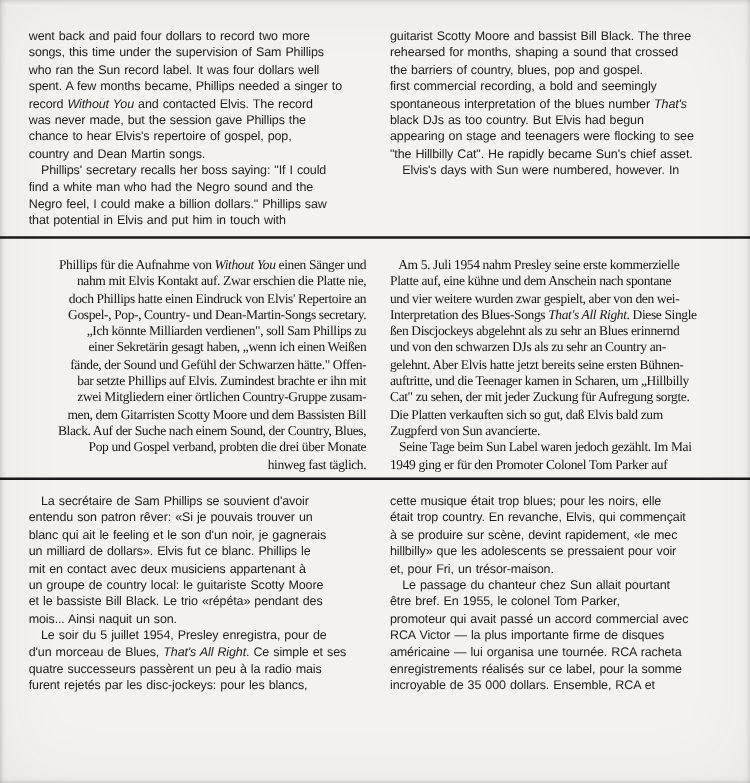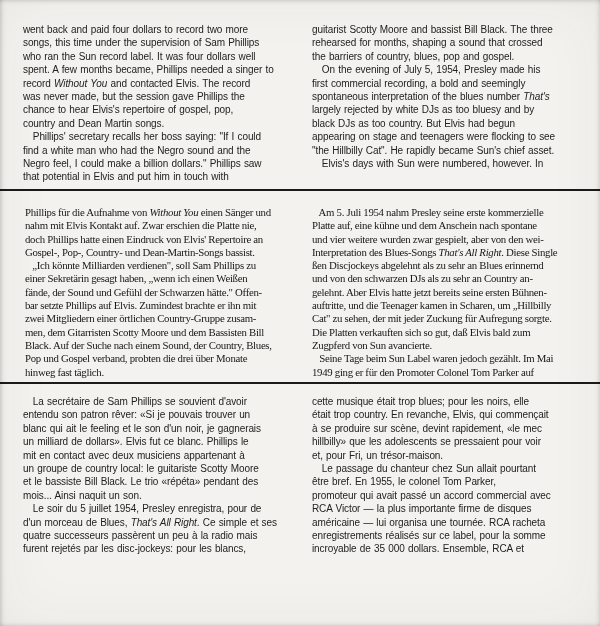--- a/index.html
+++ b/index.html
@@ -27,21 +27,21 @@
       inset 0 -3px 6px -3px rgba(0,0,0,.10),
       inset 0 0 60px rgba(60,55,45,.05);
   }
   .text-section{position:absolute;left:0;width:600px;top:0;}
   #sec-english{top:23px;}
   #sec-german{top:206px;}
   #sec-french{top:395px;}
   .col{position:absolute;top:0;}
   .col-left{left:23px;width:268px;}
   .col-right{left:312px;width:278px;}
-  #sec-german .col-left{left:25px;}
+  #sec-german .col-left{left:25px;text-align:right;}
   .sans .line{
     font-family:"Liberation Sans",sans-serif;
     font-size:10px;
     line-height:13.4px;
     letter-spacing:-0.1px;
     word-spacing:0.6px;
     color:var(--ink);
   }
   .serif .line{
     font-family:"Liberation Serif",serif;
@@ -76,39 +76,37 @@
         <div class="line"><span>country and Dean Martin songs.</span></div>
         <div class="line"><span>   Phillips' secretary recalls her boss saying: "If I could</span></div>
         <div class="line"><span>find a white man who had the Negro sound and the</span></div>
         <div class="line"><span>Negro feel, I could make a billion dollars." Phillips saw</span></div>
         <div class="line"><span>that potential in Elvis and put him in touch with</span></div>
       </div>
     <div class="col col-right">
         <div class="line"><span>guitarist Scotty Moore and bassist Bill Black. The three</span></div>
         <div class="line"><span>rehearsed for months, shaping a sound that crossed</span></div>
         <div class="line"><span>the barriers of country, blues, pop and gospel.</span></div>
-        <div class="line"><span>   On the evening of July 5, 1954, Presley made his</span></div>
         <div class="line"><span>first commercial recording, a bold and seemingly</span></div>
         <div class="line"><span>spontaneous interpretation of the blues number </span><i>That's</i></div>
-        <div class="line"><span>largely rejected by white DJs as too bluesy and by</span></div>
         <div class="line"><span>black DJs as too country. But Elvis had begun</span></div>
         <div class="line"><span>appearing on stage and teenagers were flocking to see</span></div>
         <div class="line"><span>"the Hillbilly Cat". He rapidly became Sun's chief asset.</span></div>
         <div class="line"><span>   Elvis's days with Sun were numbered, however. In</span></div>
       </div>
   </section>
 
   <div class="divider" id="divider-1"></div>
 
   <section class="text-section serif" id="sec-german">
     <div class="col col-left">
         <div class="line"><span>Phillips für die Aufnahme von </span><i>Without You</i><span> einen Sänger und</span></div>
         <div class="line"><span>nahm mit Elvis Kontakt auf. Zwar erschien die Platte nie,</span></div>
         <div class="line"><span>doch Phillips hatte einen Eindruck von Elvis' Repertoire an</span></div>
-        <div class="line"><span>Gospel-, Pop-, Country- und Dean-Martin-Songs bassist.</span></div>
+        <div class="line"><span>Gospel-, Pop-, Country- und Dean-Martin-Songs secretary.</span></div>
         <div class="line"><span>   „Ich könnte Milliarden verdienen", soll Sam Phillips zu</span></div>
         <div class="line"><span>einer Sekretärin gesagt haben, „wenn ich einen Weißen</span></div>
         <div class="line"><span>fände, der Sound und Gefühl der Schwarzen hätte." Offen-</span></div>
         <div class="line"><span>bar setzte Phillips auf Elvis. Zumindest brachte er ihn mit</span></div>
         <div class="line"><span>zwei Mitgliedern einer örtlichen Country-Gruppe zusam-</span></div>
         <div class="line"><span>men, dem Gitarristen Scotty Moore und dem Bassisten Bill</span></div>
         <div class="line"><span>Black. Auf der Suche nach einem Sound, der Country, Blues,</span></div>
         <div class="line"><span>Pop und Gospel verband, probten die drei über Monate</span></div>
         <div class="line"><span>hinweg fast täglich.</span></div>
       </div>

